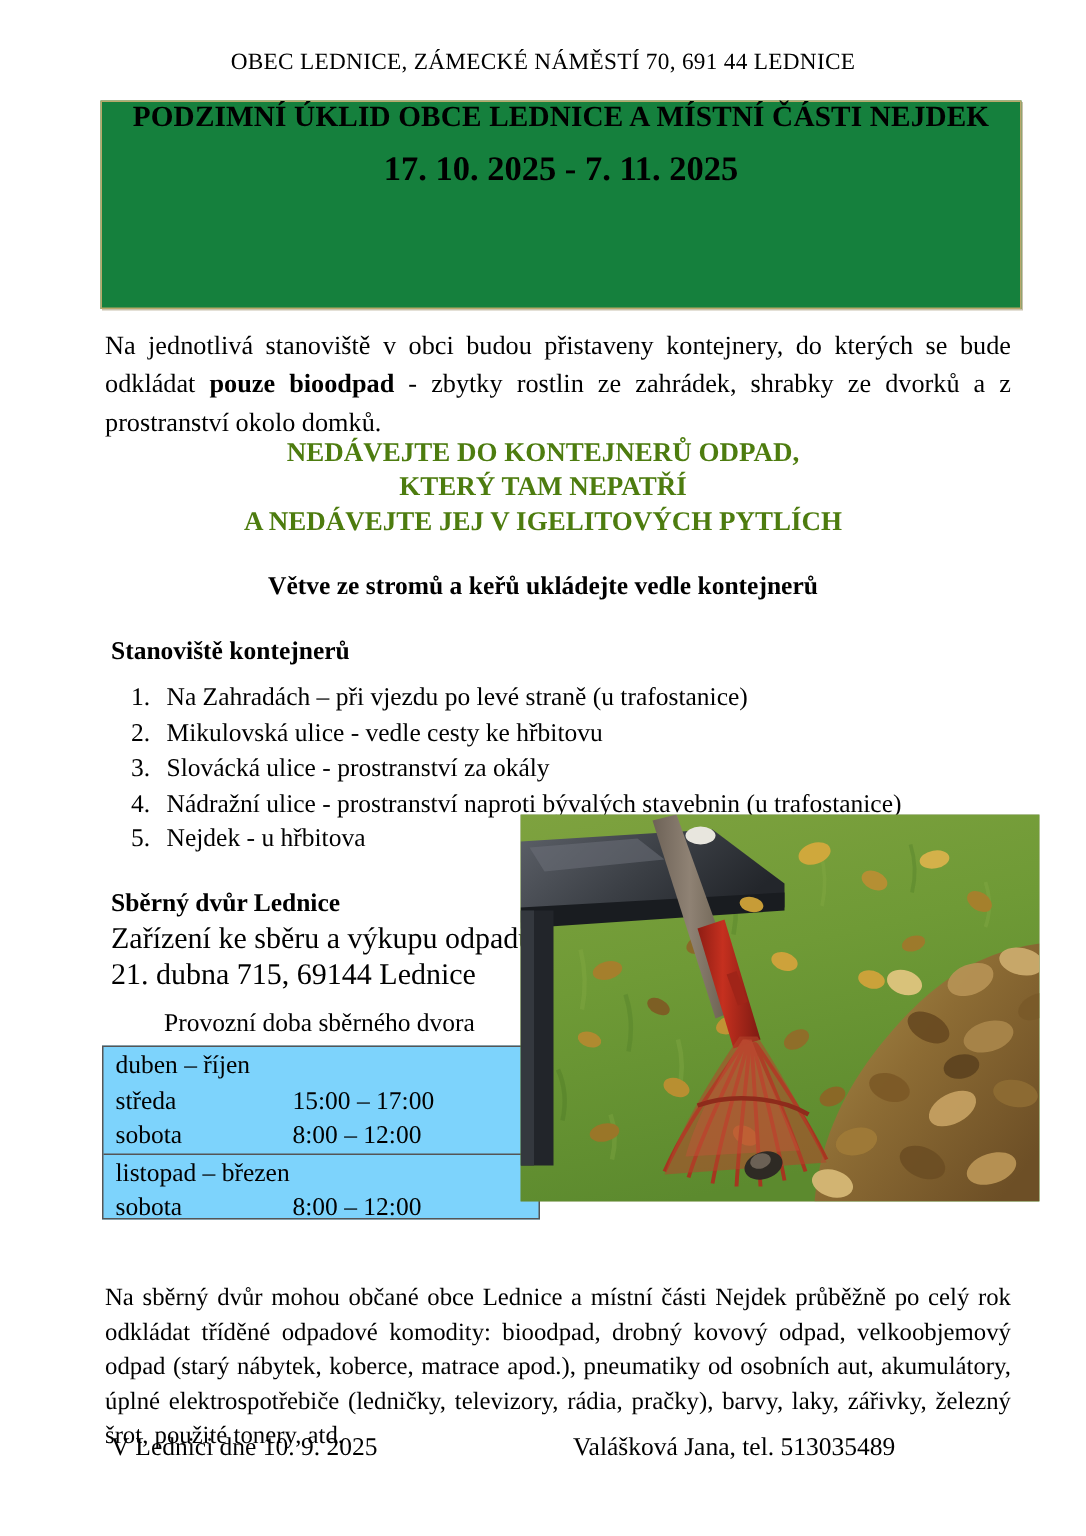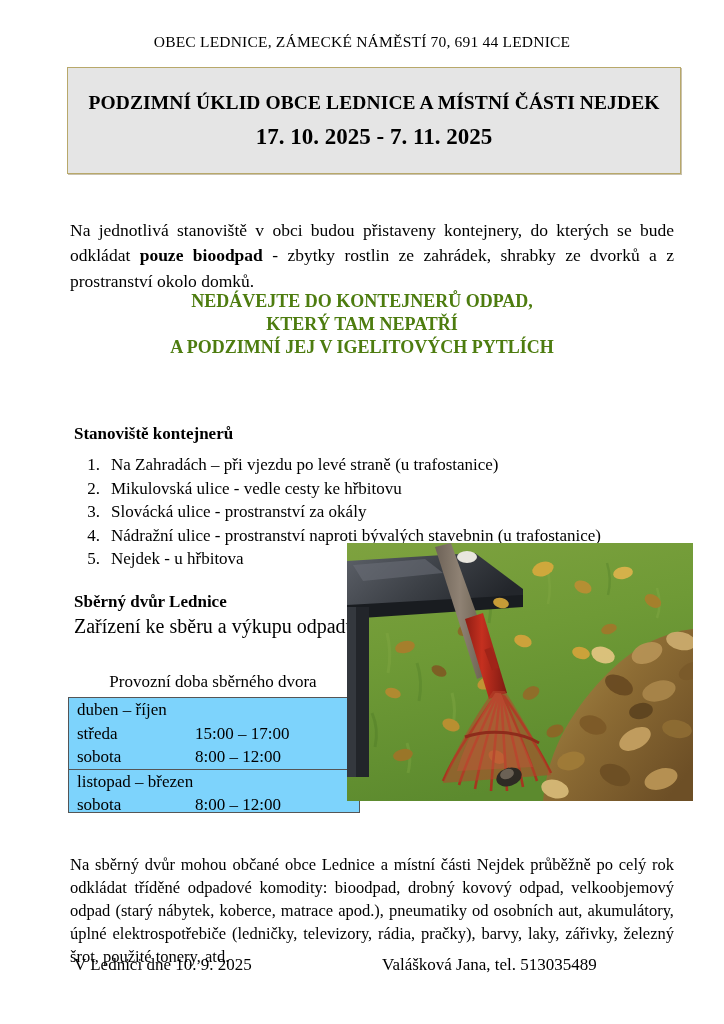--- a/index.html
+++ b/index.html
@@ -35,29 +35,28 @@
     letter-spacing: 0.2px;
     white-space: nowrap;
   }
 
   
   .banner {
     position: absolute;
     left: 67px;
     top: 67px;
     width: 614px;
-    height: 107px;
+    height: 139px;
     box-sizing: border-box;
-    background: #e5e5e5;
+    background: #15803d;
     border: 1px solid #b8a86a;
     box-shadow: 1px 1px 0 #c9c2ad;
     display: flex;
     flex-direction: column;
     align-items: center;
-    justify-content: center;
   }
   .banner-title {
     font-weight: bold;
     font-size: 19.5px;
     letter-spacing: 0.1px;
     white-space: nowrap;
     margin-bottom: 10px;
   }
   .banner-dates {
     font-weight: bold;
@@ -233,23 +232,24 @@
     <div class="banner-dates">17. 10. 2025 - 7. 11. 2025</div>
   </div>
 
   <p class="intro">
     <span>Na jednotlivá stanoviště v obci budou přistaveny kontejnery, do kterých se bude odkládat </span><b>pouze bioodpad</b><span> - zbytky rostlin ze zahrádek, shrabky ze dvorků a z prostranství okolo domků.</span>
   </p>
 
   <div class="warning">
     <div>NEDÁVEJTE DO KONTEJNERŮ ODPAD,</div>
     <div>KTERÝ TAM NEPATŘÍ</div>
-    <div>A PODZIMNÍ JEJ V IGELITOVÝCH PYTLÍCH</div>
-  </div>
-
+    <div>A NEDÁVEJTE JEJ V IGELITOVÝCH PYTLÍCH</div>
+  </div>
+
+  <div class="branches">Větve ze stromů a keřů ukládejte vedle kontejnerů</div>
 
   <div class="stands-heading">Stanoviště kontejnerů</div>
   <ul class="stands-list">
     <li>
       <span class="num">1.</span>
       <span class="txt">Na Zahradách – při vjezdu po levé straně (u trafostanice)</span>
     </li>
     <li>
       <span class="num">2.</span>
       <span class="txt">Mikulovská ulice - vedle cesty ke hřbitovu</span>
@@ -264,20 +264,21 @@
     </li>
     <li>
       <span class="num">5.</span>
       <span class="txt">Nejdek - u hřbitova</span>
     </li>
   </ul>
 
   <div class="yard-heading">Sběrný dvůr Lednice</div>
   <div class="yard-lines">
     <div>Zařízení ke sběru a výkupu odpadů</div>
+    <div>21. dubna 715, 69144 Lednice</div>
   </div>
 
   <div class="hours-caption">Provozní doba sběrného dvora</div>
 
   <div class="hours-table">
     <div class="hours-section">
       <div class="hours-row single">
         <span class="label">duben – říjen</span>
       </div>
       <div class="hours-row">

